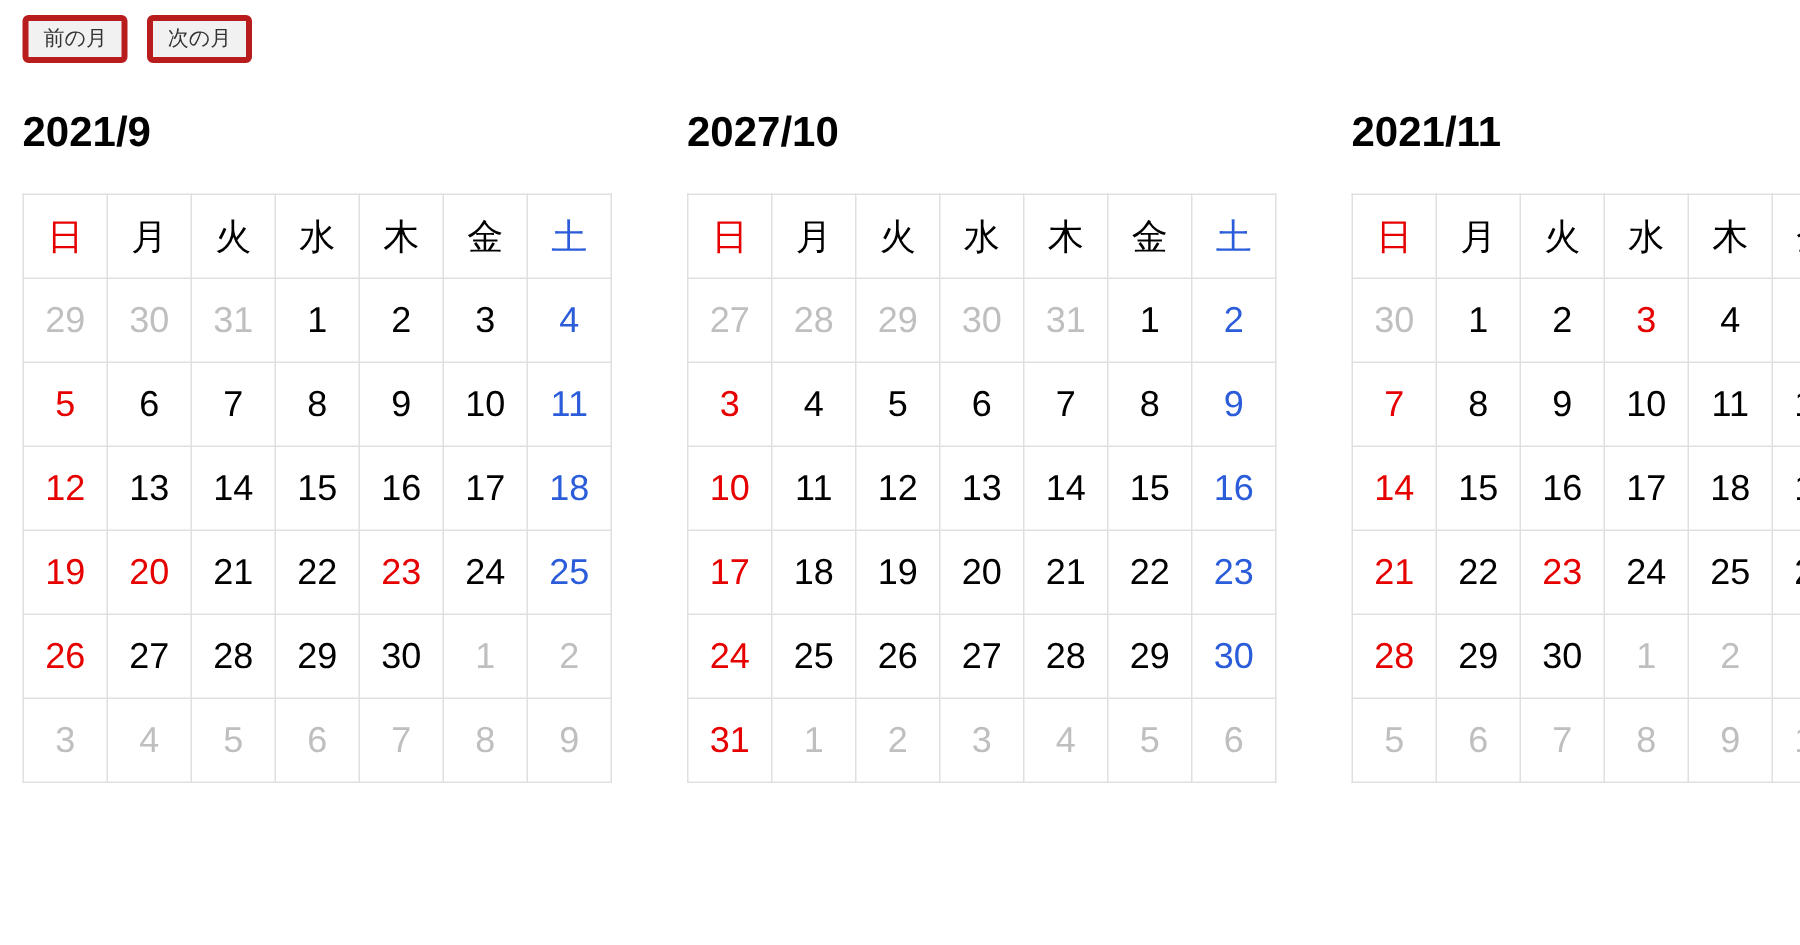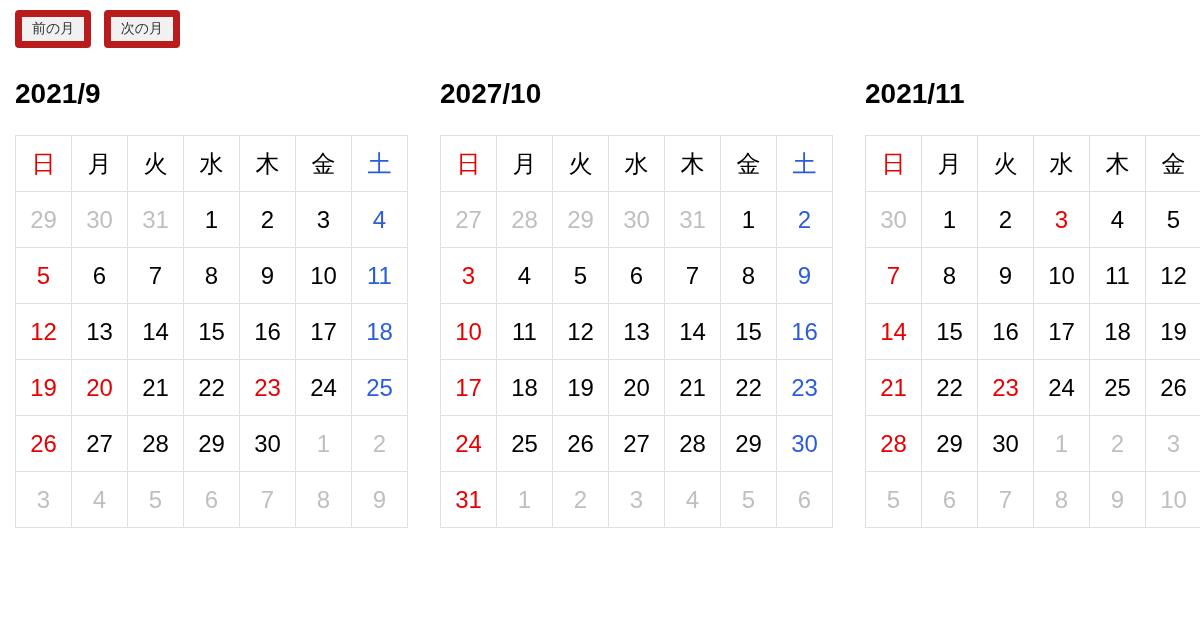--- a/index.html
+++ b/index.html
@@ -11,29 +11,29 @@
     color: #000;
     width: 1200px;
     overflow: hidden;
   }
   .nav-buttons { margin-bottom: 30px; }
   .nav-btn {
     display: inline-block;
     padding: 3px 10px;
     font-size: 14px;
     background: #f1f1f1;
-    border: 7px solid #b91c1c;
+    border: 4px solid #b91c1c;
     border-radius: 4px;
     margin-right: 8px;
     cursor: pointer;
     color: #333;
   }
   .calendars {
     display: flex;
-    gap: 32px;
+    gap: 50px;
   }
   .calendar { flex: 0 0 auto; }
   .cal-title {
     font-size: 28px;
     font-weight: 700;
     margin: 0 0 25px 0;
   }
   table.cal {
     border-collapse: collapse;
     table-layout: fixed;

